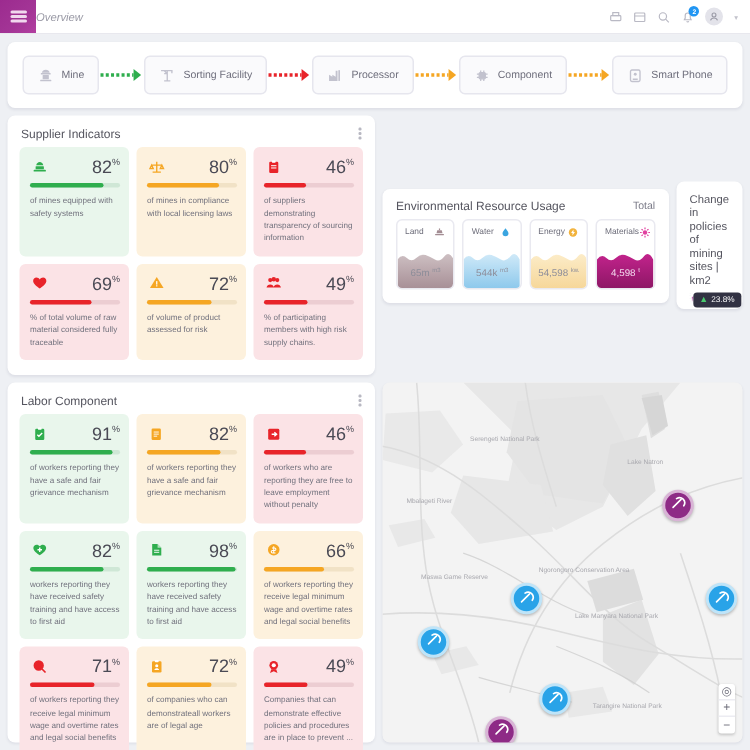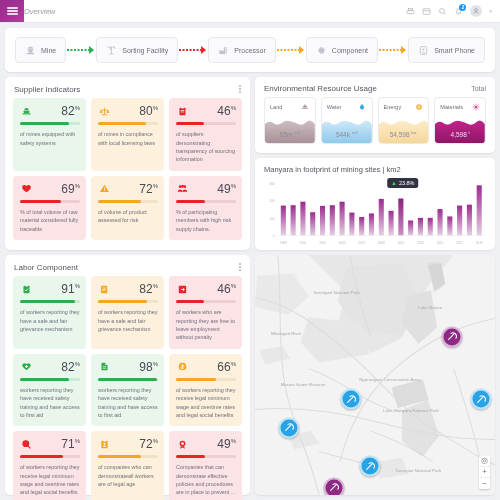--- a/index.html
+++ b/index.html
@@ -53,21 +53,21 @@
   }
   .node .nicon { color: #c2c2ce; display: flex; }
   .arrow { flex: 1 1 auto; display: flex; align-items: center; justify-content: center; height: 10px; }
   .arrow svg { width: 100%; height: 10px; }
 
   
   .row { display: flex; gap: 5px; }
   .row.mid { height: 173px; }
   .row.bot { flex: 1; min-height: 0; }
   .col-l { width: 245px; display: flex; flex-direction: column; }
-  .col-r { flex: 1; display: flex; flex-direction: column; gap: 5px; }
+  .col-r { flex: 1; display: flex; flex-direction: row; gap: 5px; align-items: center; }
 
   .panel-head {
     display: flex; align-items: center; padding: 7px 9px 4px 9px;
   }
   .panel-title { font-size: 8px; color: #55555f; }
   .panel-head .sp { flex: 1; }
   .kebab { color: #b8b8c2; font-size: 9px; letter-spacing: .5px; line-height: 6px; }
   .kebab i { display: block; width: 1.6px; height: 1.6px; background: #b8b8c2; border-radius: 50%; margin: 1.4px 0; }
   .total-lbl { font-size: 7px; color: #7b7b88; }
 
@@ -479,21 +479,21 @@
                   </defs>
                   <path d="M0 9 Q5 5 10 8 T20 8 T30 6 T40 9 T50 7 T60 9 V28 H0 Z" fill="url(#g3)"></path>
                 </svg>
               </div>
               <div class="env-val">4,598 <sup>t</sup></div>
             </div>
           </div>
       </div>
 
       <div class="card chart-card">
-        <div class="chart-title">Manyara in footprint of mining sites  |  km2</div>
+        <div class="chart-title">Change in policies of mining sites  |  km2</div>
         <div class="chart-wrap" id="chart-wrap">
             <svg viewBox="0 0 232 58" preserveAspectRatio="none">
               <defs>
                 <linearGradient id="barg" x1="0" y1="0" x2="0" y2="1">
                   <stop offset="0%" stop-color="#9c2b8f"></stop>
                   <stop offset="100%" stop-color="#e5cfe3"></stop>
                 </linearGradient>
                 <linearGradient id="barhl" x1="0" y1="0" x2="0" y2="1">
                   <stop offset="0%" stop-color="#8a1f7e"></stop>
                   <stop offset="100%" stop-color="#c98fc2"></stop>

